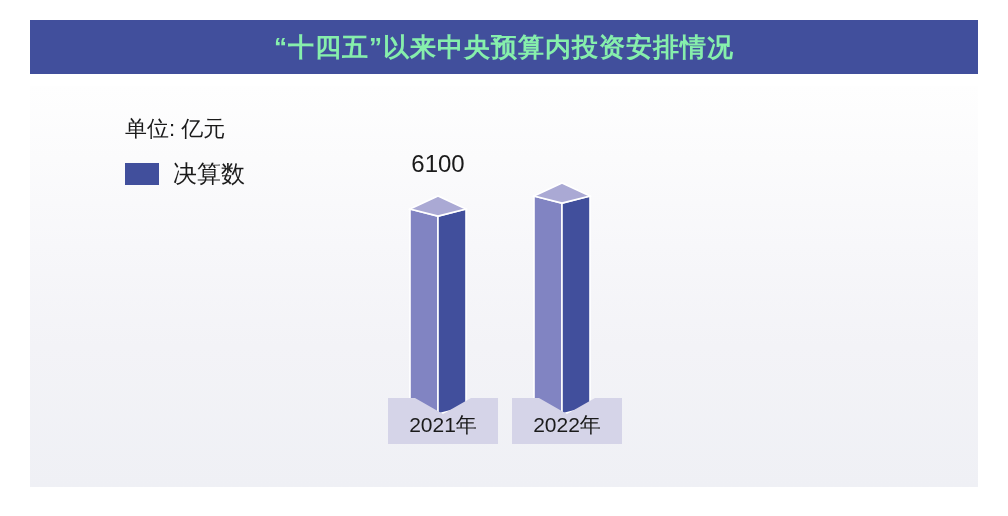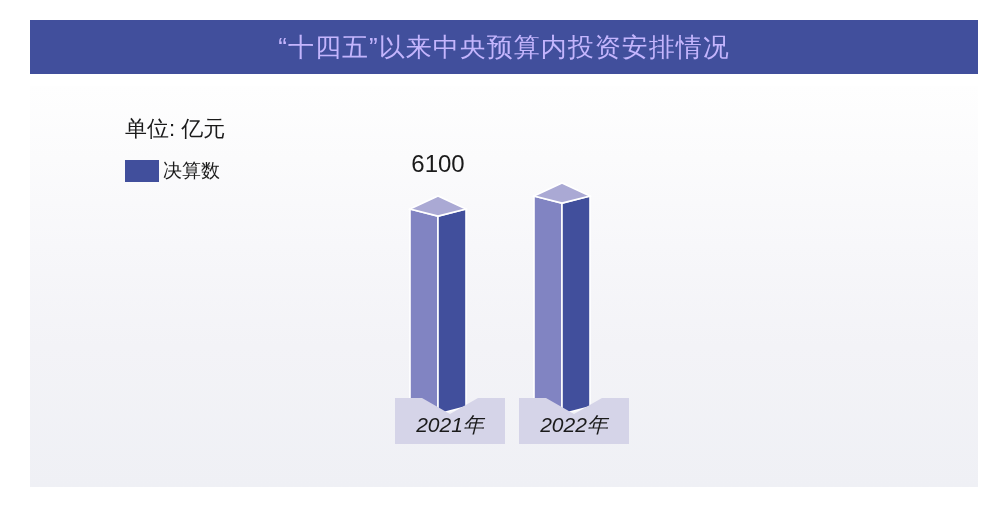--- a/index.html
+++ b/index.html
@@ -11,47 +11,47 @@
   }
   #page{position:relative;width:1008px;height:516px;}
 
   
   .header{
     position:absolute;left:30px;top:20px;width:948px;height:54px;
     background:#414f9c;
     display:flex;align-items:center;justify-content:center;
   }
   .header-title{
-    color:#c4b5fd;font-size:26px;font-weight:normal;letter-spacing:1px;
+    color:#86efac;font-size:26px;font-weight:bold;letter-spacing:1px;
     white-space:nowrap;
   }
 
   
   .chart-body{
     position:absolute;left:30px;top:86px;width:948px;height:401px;
     background:linear-gradient(to bottom,#fefefe 0%,#fbfbfc 18%,#f7f7fa 40%,#f3f3f7 65%,#eff0f5 100%);
   }
 
   
   .legend{position:absolute;left:95px;top:28px;}
   .legend-unit{font-size:22px;color:#1a1a1a;margin-bottom:14px;white-space:nowrap;}
   .legend-row{display:flex;align-items:center;margin-bottom:13px;}
   .legend-swatch{width:34px;height:22px;display:block;}
-  .legend-label{font-size:19px;color:#1a1a1a;margin-left:4px;white-space:nowrap;}
+  .legend-label{font-size:24px;color:#1a1a1a;margin-left:14px;white-space:nowrap;}
 
   
   .plot{position:absolute;left:0;top:0;width:948px;height:401px;}
   .bar-group{position:absolute;bottom:0;}
   .value-label{
     position:absolute;left:0;width:100%;text-align:center;
     font-size:24px;color:#1a1a1a;white-space:nowrap;
   }
   .bar3d{position:absolute;left:0;}
   .bar3d svg{display:block;}
-  .cat-box{position:absolute;left:12px;font-style:italic;}
+  .cat-box{position:absolute;left:5px;}
   .cat-box svg{display:block;position:absolute;left:0;top:0;}
   .cat-text{
     position:absolute;left:0;top:0;width:100%;height:100%;
     display:flex;align-items:center;justify-content:center;
     font-size:21px;color:#1a1a1a;white-space:nowrap;padding-top:8px;
     box-sizing:border-box;
   }
 </style>
 </head>
 <body>

